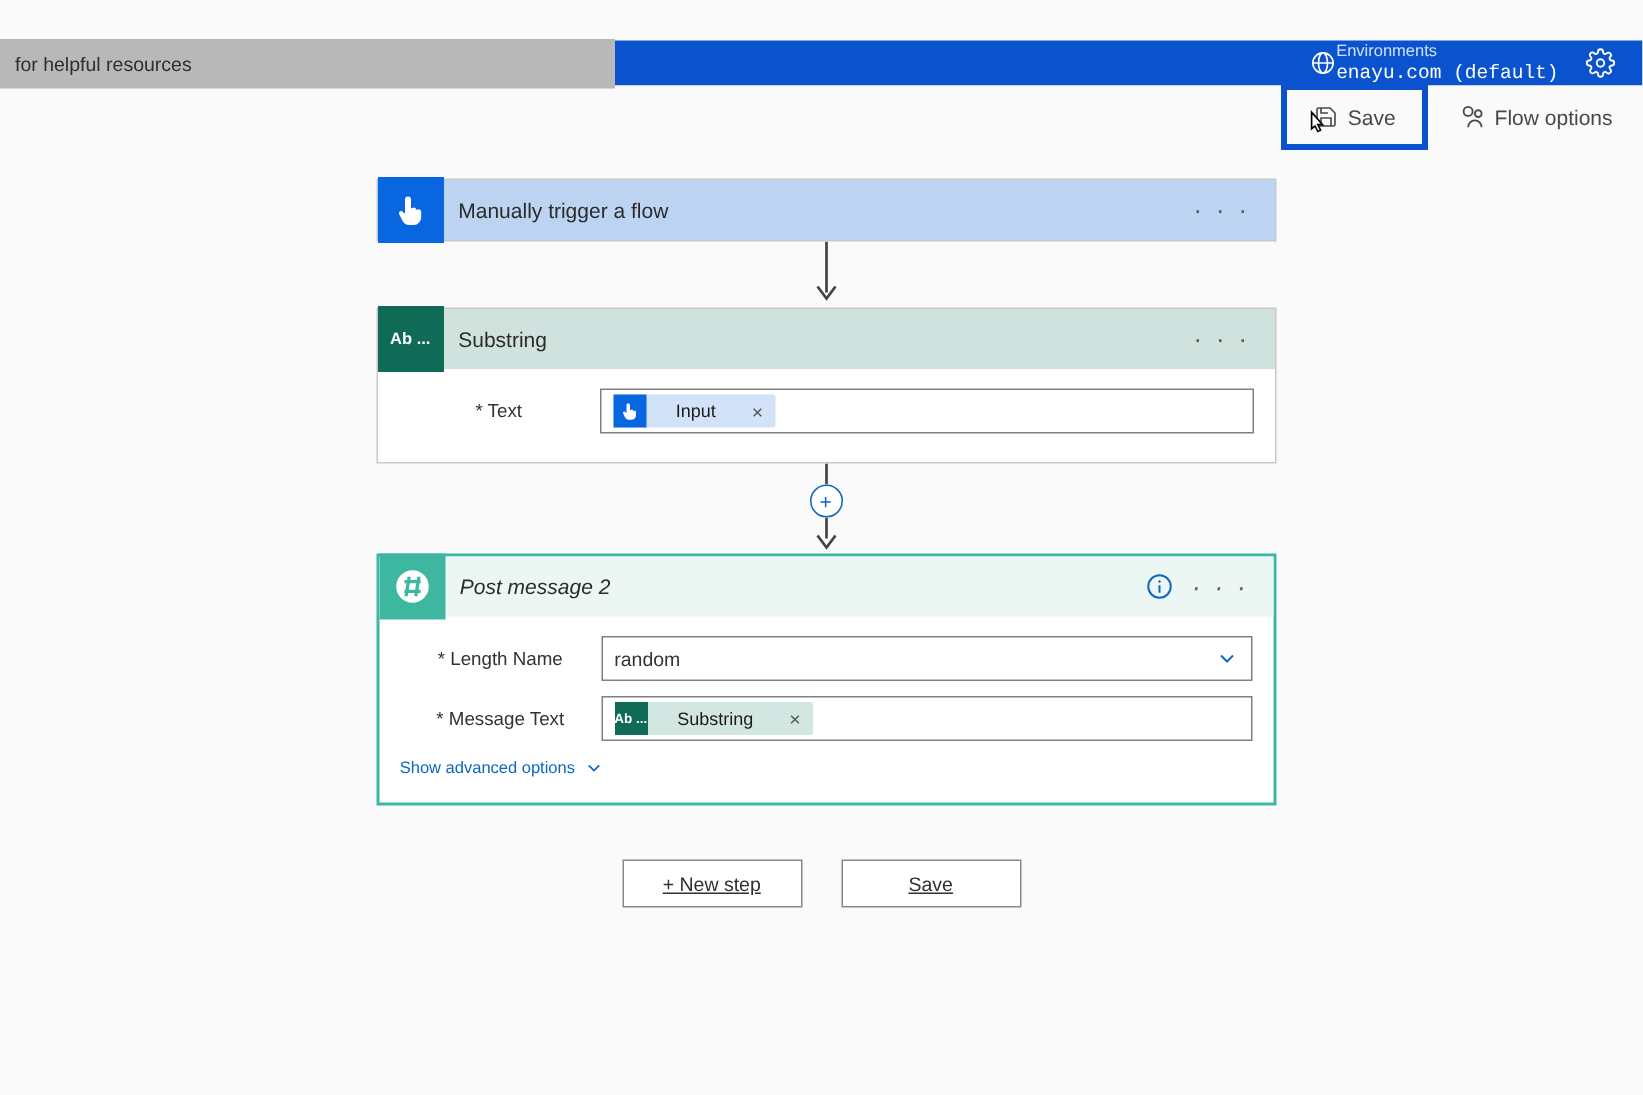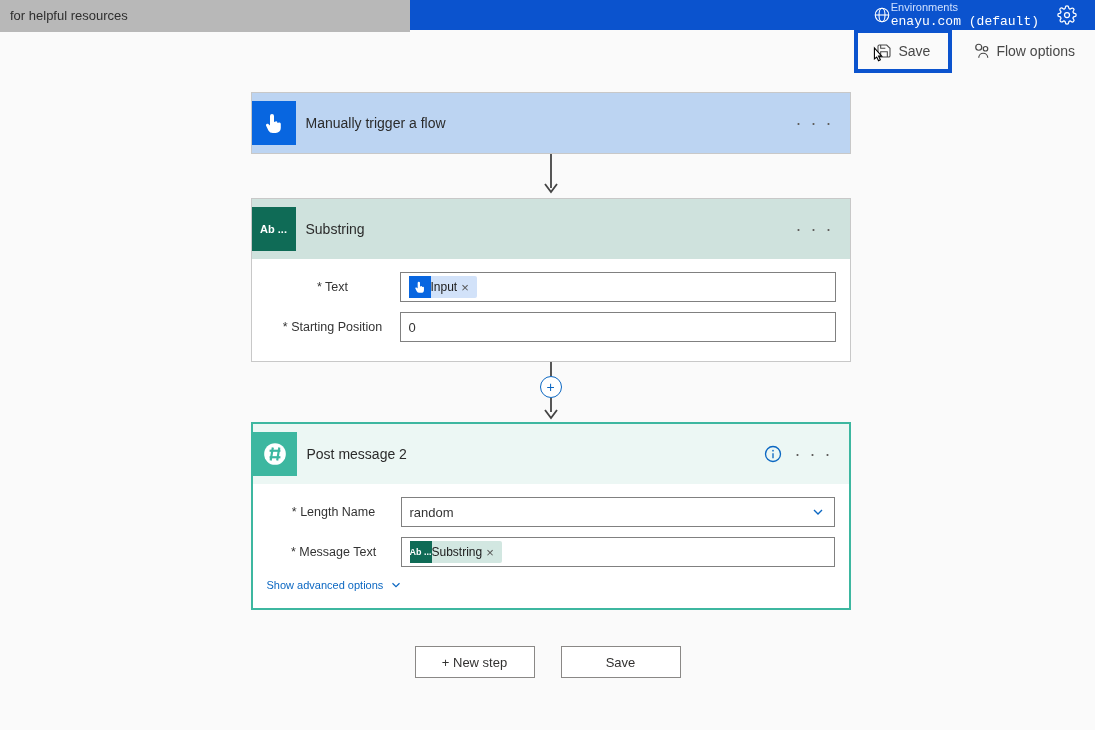--- a/index.html
+++ b/index.html
@@ -15,20 +15,21 @@
   }
 
   
   .topbar {
     background: #0b53ce;
     height: 30px;
     display: flex;
     align-items: center;
     padding: 0 18px 0 0;
     color: #fff;
+    margin-top: 27px;
   }
   .searchbox {
     background: #b8b8b8;
     color: #2e2e2e;
     height: 33px;
     width: 410px;
     display: flex;
     align-items: center;
     padding: 0 10px;
     font-size: 13px;
@@ -77,42 +78,42 @@
 
   
   .canvas { padding: 20px 12px; display: flex; flex-direction: column; align-items: center; }
   .card {
     width: 600px;
     border: 1px solid #c8c8c8;
     background: #fff;
     margin-left: 6px;
   }
   .card-header {
-    height: 60px;
+    height: 40px;
     display: flex;
     align-items: center;
     padding-right: 10px;
   }
   .card-icon {
     width: 44px; height: 44px;
     display: flex; align-items: center; justify-content: center;
     flex-shrink: 0;
   }
   .card-title { margin-left: 10px; font-size: 14px; flex: 1; color: #2b2b2b; }
   .more-btn { color: #605e5c; font-size: 18px; letter-spacing: 2px; cursor: pointer; padding: 4px 6px; }
   .info-btn { margin-right: 6px; display: flex; }
 
   .trigger .card-header { background: #bcd4f2; }
   .trigger .card-icon   { background: #0866e0; }
 
   .substring .card-header { background: #cfe2dd; }
   .substring .card-icon   { background: #0f6b56; color:#fff; font-size:11px; font-weight:600; }
 
   .postmsg { border: 2px solid #3db7a0; }
-  .postmsg .card-header { background: #ecf7f4; }
+  .postmsg .card-header { background: #ecf7f4; font-style: italic; }
   .postmsg .card-icon   { background: #3db7a0; }
 
   .params { padding: 8px 14px 14px 14px; }
   .row { display: flex; align-items: center; min-height: 40px; text-align: center; }
   .row-label { width: 134px; font-size: 12.5px; color: #333; }
   .row-input {
     flex: 1;
     height: 30px;
     border: 1px solid #808080;
     background: #fff;
@@ -123,21 +124,21 @@
     color: #333;
   }
   .row-input.select { justify-content: space-between; }
   .token {
     display: inline-flex;
     align-items: center;
     height: 22px;
     border-radius: 2px;
     font-size: 12px;
     padding: 0 4px 0 0;
-    gap: 0;
+    gap: 20px;
   }
   .token-icon { width: 22px; height: 22px; display:flex; align-items:center; justify-content:center; }
   .token.input-token  { background: #d2e2f9; color:#1b1b1b; }
   .token.input-token .token-icon { background:#0866e0; }
   .token.substr-token { background: #d2e7e1; color:#1b1b1b; }
   .token.substr-token .token-icon { background:#0f6b56; color:#fff; font-size:9px; font-weight:600; }
   .token-x { font-size: 13px; color:#555; padding:0 4px; cursor:pointer; }
 
   .adv-link {
     display: inline-flex; align-items:center; gap:6px;
@@ -148,21 +149,21 @@
   .connector { display:flex; flex-direction:column; align-items:center; margin-left:6px; }
   .arrow-line { position:relative; }
   .plus-btn {
     width:22px; height:22px; border:1px solid #0b67c2; border-radius:50%;
     display:flex; align-items:center; justify-content:center;
     color:#0b67c2; background:#fff; font-size:14px; cursor:pointer;
     z-index:1;
   }
 
   
-  .bottom-btns { display:flex; gap:26px; margin-top:36px; }
+  .bottom-btns { display:flex; gap:26px; margin-top:36px;text-decoration:underline; }
   .bottom-btns button {
     width: 120px; height: 32px;
     background:#fff; border:1px solid #8a8886;
     font-size:13px; color:#323130; cursor:pointer;
   }
 </style>
 </head>
 <body>
 
 <div class="topbar">
@@ -248,26 +249,20 @@
             <span class="token-icon">
               <svg width="14" height="14" viewBox="0 0 24 24" fill="#fff">
                 <path d="M10 3a2 2 0 0 1 2 2v6l1.5-.5a1.5 1.5 0 0 1 2 1.4l1.5-.3a1.5 1.5 0 0 1 1.8 1.5V17a5 5 0 0 1-5 5h-3a5 5 0 0 1-4.4-2.6L4 14.5A1.5 1.5 0 0 1 6 12.8l2 1.7V5a2 2 0 0 1 2-2z"></path>
               </svg>
             </span>
             <span>Input</span>
             <span class="token-x">×</span>
           </span>
         </div>
       </div>
-      <div class="row">
-        <div class="row-label">* Starting Position</div>
-        <div class="row-input">
-          <span>0</span>
-        </div>
-      </div>
     </div>
   </div>
 
   <div class="connector">
     <svg width="20" height="14" viewBox="0 0 20 14">
         <line x1="10" y1="0" x2="10" y2="14" stroke="#444" stroke-width="1.8"></line>
       </svg>
     <div class="plus-btn">+</div>
     <svg width="20" height="24" viewBox="0 0 20 24">
       <line x1="10" y1="0" x2="10" y2="14" stroke="#444" stroke-width="1.8"></line>

